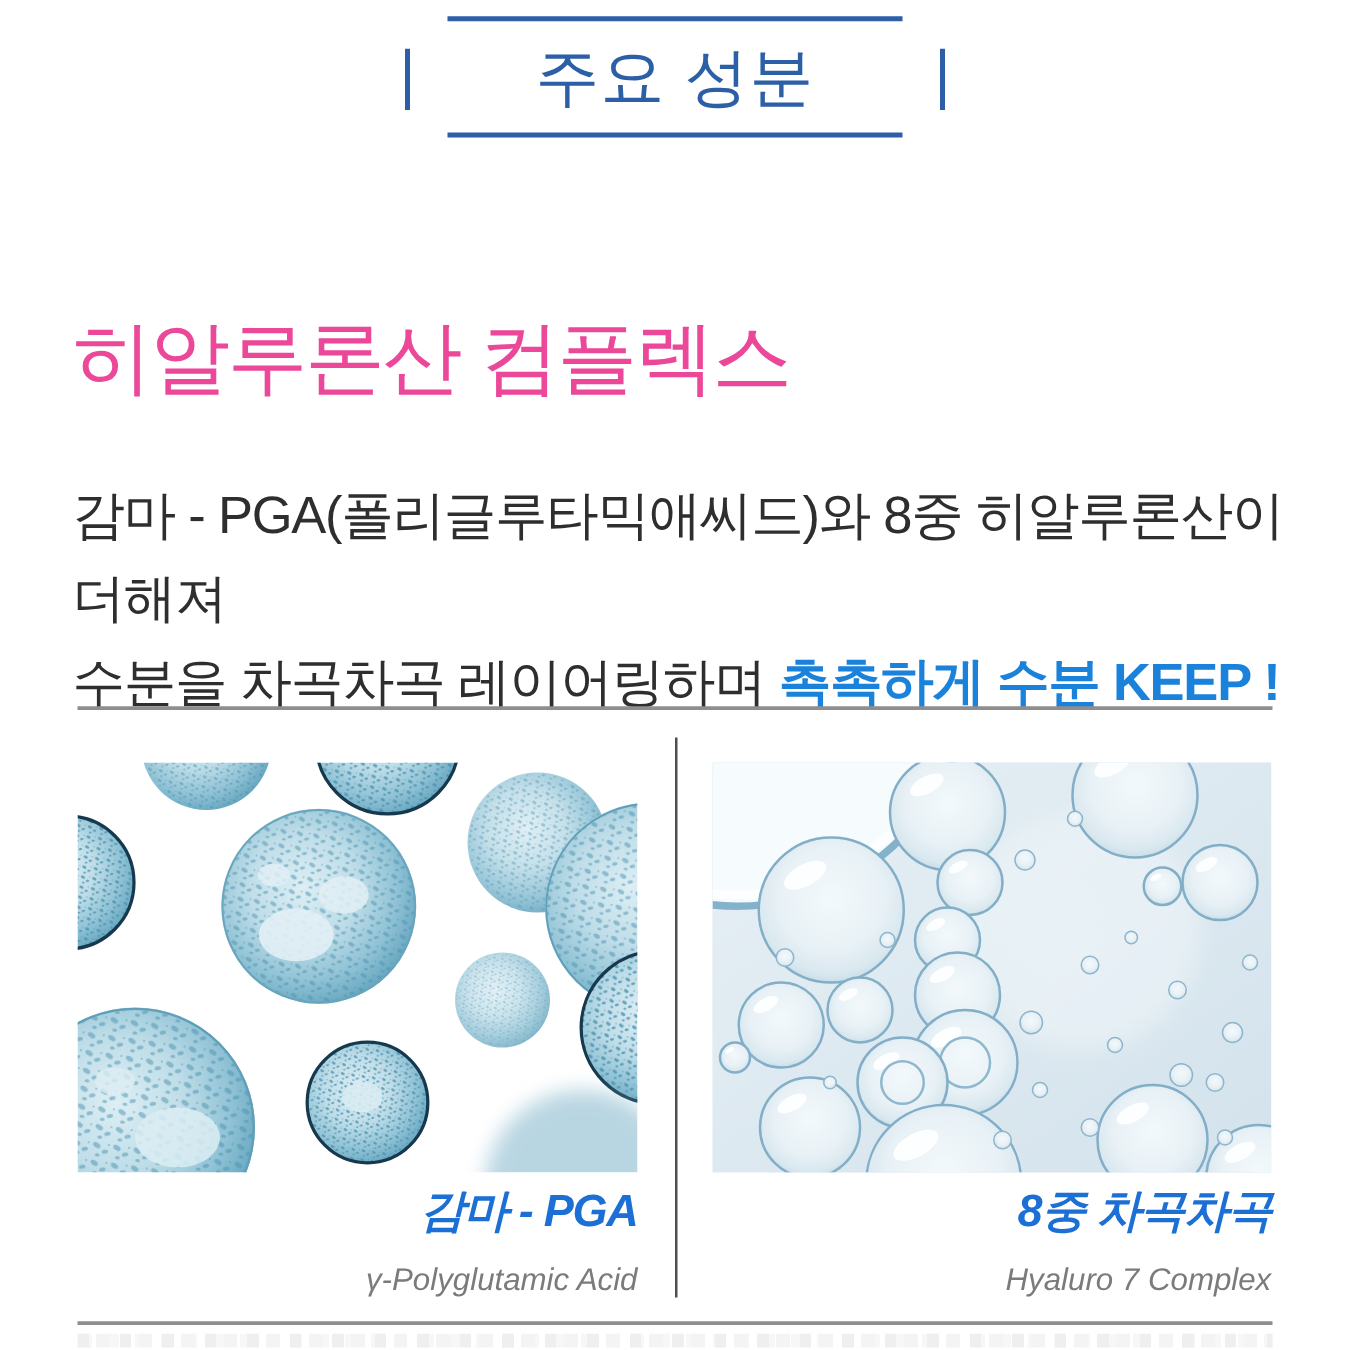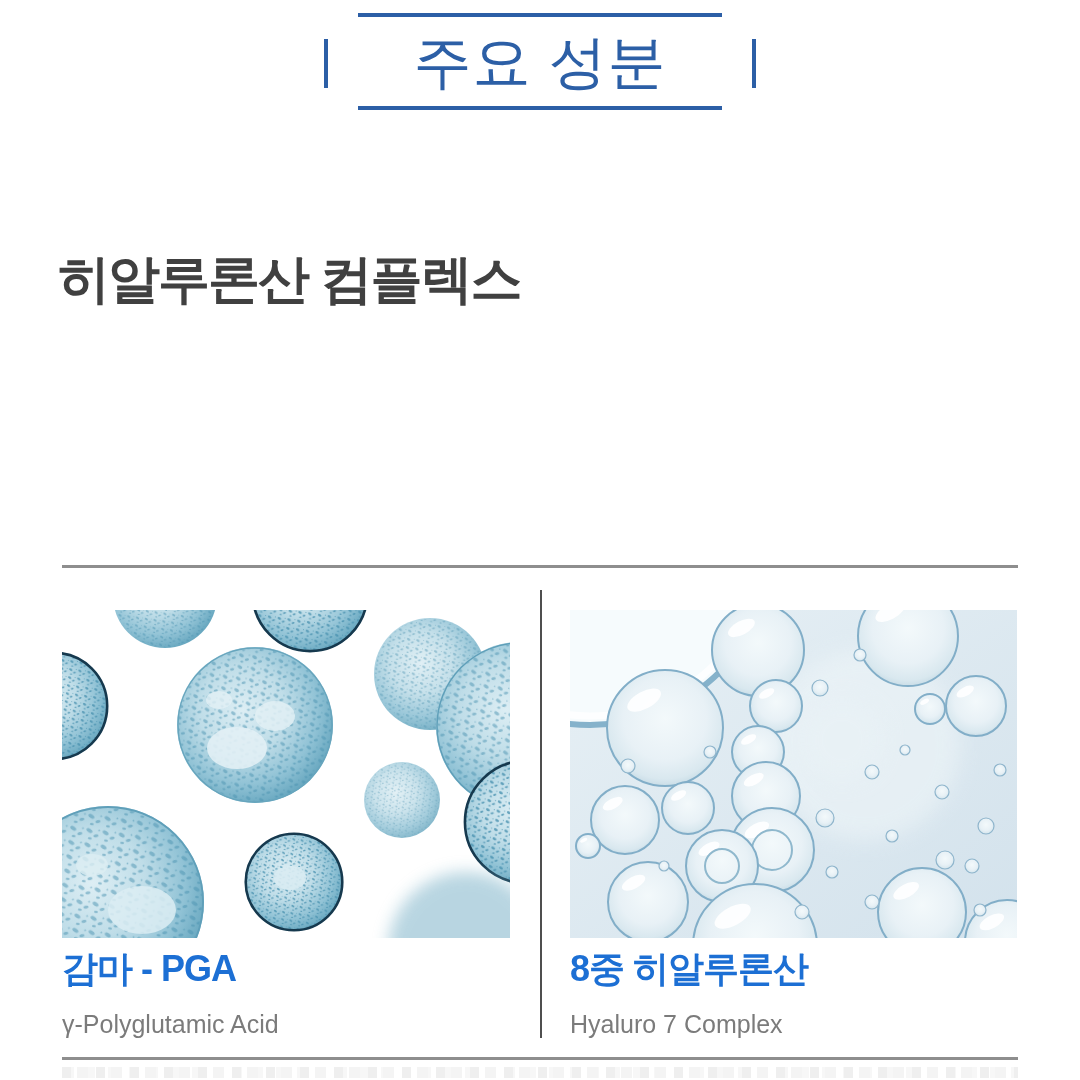--- a/index.html
+++ b/index.html
@@ -9,26 +9,26 @@
   }
   
   .hdr-line{position:absolute;left:358px;width:364px;height:4px;background:#2c5fa6;}
   .hdr-line.top{top:13px;}
   .hdr-line.bot{top:106px;}
   .hdr-tick{position:absolute;top:39px;width:4px;height:49px;background:#2c5fa6;}
   .hdr-tick.l{left:324px;}
   .hdr-tick.r{left:752px;}
   .hdr-title{
     position:absolute;left:328px;top:36px;width:424px;text-align:center;
-    font-size:58px;line-height:52px;font-weight:500;color:#2c5fa6;letter-spacing:1px;
+    font-size:51px;line-height:52px;font-weight:500;color:#2c5fa6;letter-spacing:1px;
   }
   
   .main-heading{
     position:absolute;left:58px;top:250px;width:980px;
-    font-size:52px;line-height:1.15;font-weight:700;color:#404040;letter-spacing:-2px;
+    font-size:64px;line-height:1.15;font-weight:400;color:#ec4899;letter-spacing:-2px;
   }
   .body-copy{
     position:absolute;left:58px;top:378px;width:980px;
     font-size:42px;line-height:67px;color:#2e2e2e;font-weight:400;letter-spacing:-1px;
   }
   .body-copy .hl{color:#1b82dc;font-weight:800;}
   
   .rule{position:absolute;left:62px;width:956px;height:3px;background:#8e8e8e;}
   .rule.top{top:565px;}
   .rule.bot{top:1057px;}
@@ -37,38 +37,42 @@
     position:absolute;left:62px;top:1067px;width:956px;height:11px;opacity:.55;
     background:
       repeating-linear-gradient(90deg,#e3e3e3 0 9px,transparent 9px 15px,#ececec 15px 26px,transparent 26px 34px),
       repeating-linear-gradient(90deg,transparent 0 4px,#f1f1f1 4px 12px,transparent 12px 21px);
   }
   
   .figure{position:absolute;top:610px;overflow:hidden;}
   .figure.left{left:62px;width:448px;height:328px;background:#ffffff;}
   .figure.right{left:570px;width:447px;height:328px;background:#dfeaf1;}
   .figure svg{display:block;width:100%;height:100%;}
-  .caption{position:absolute;top:946px;text-align:left;}
+  .caption{position:absolute;top:946px;text-align:right;font-style:italic;}
   .caption.left{left:62px;width:448px;}
   .caption.right{left:570px;width:447px;}
   .caption .t{font-size:36px;line-height:46px;font-weight:800;color:#1c6fd4;letter-spacing:-1px;}
   .caption .s{font-size:25px;line-height:32px;margin-top:16px;color:#7b7b7b;font-weight:400;}
 </style>
 </head>
 <body>
 
 <div class="canvas">
 
   <div class="hdr-line top"></div>
   <div class="hdr-tick l"></div>
   <div class="hdr-title">주요 성분</div>
   <div class="hdr-tick r"></div>
   <div class="hdr-line bot"></div>
 
   <div class="main-heading">히알루론산 컴플렉스</div>
+  <div class="body-copy">
+    <span>감마 - PGA(폴리글루타믹애씨드)와 8중 히알루론산이 더해져</span><br>
+    <span>수분을 차곡차곡 레이어링하며 </span><span class="hl">촉촉하게 수분 KEEP !</span>
+  </div>
 
   <div class="rule top"></div>
   <div class="vrule"></div>
 
   <div class="figure left">
     <svg viewBox="0 0 448 328" preserveAspectRatio="none" aria-hidden="true">
       <defs>
         <radialGradient id="cg" cx="42%" cy="40%" r="62%">
           <stop offset="0%" stop-color="#ddeef4"></stop>
           <stop offset="45%" stop-color="#bfdde8"></stop>
@@ -186,20 +190,20 @@
       <use href="#bubS" transform="translate(375,250) scale(9)"></use>
       <use href="#bubS" transform="translate(410,300) scale(6)"></use>
     </svg>
   </div>
 
   <div class="caption left">
     <div class="t">감마 - PGA</div>
     <div class="s">γ-Polyglutamic Acid</div>
   </div>
   <div class="caption right">
-    <div class="t">8중 히알루론산</div>
+    <div class="t">8중 차곡차곡</div>
     <div class="s">Hyaluro 7 Complex</div>
   </div>
 
   <div class="rule bot"></div>
   <div class="cut-text-row"></div>
 
 </div>
 
 </body></html>

